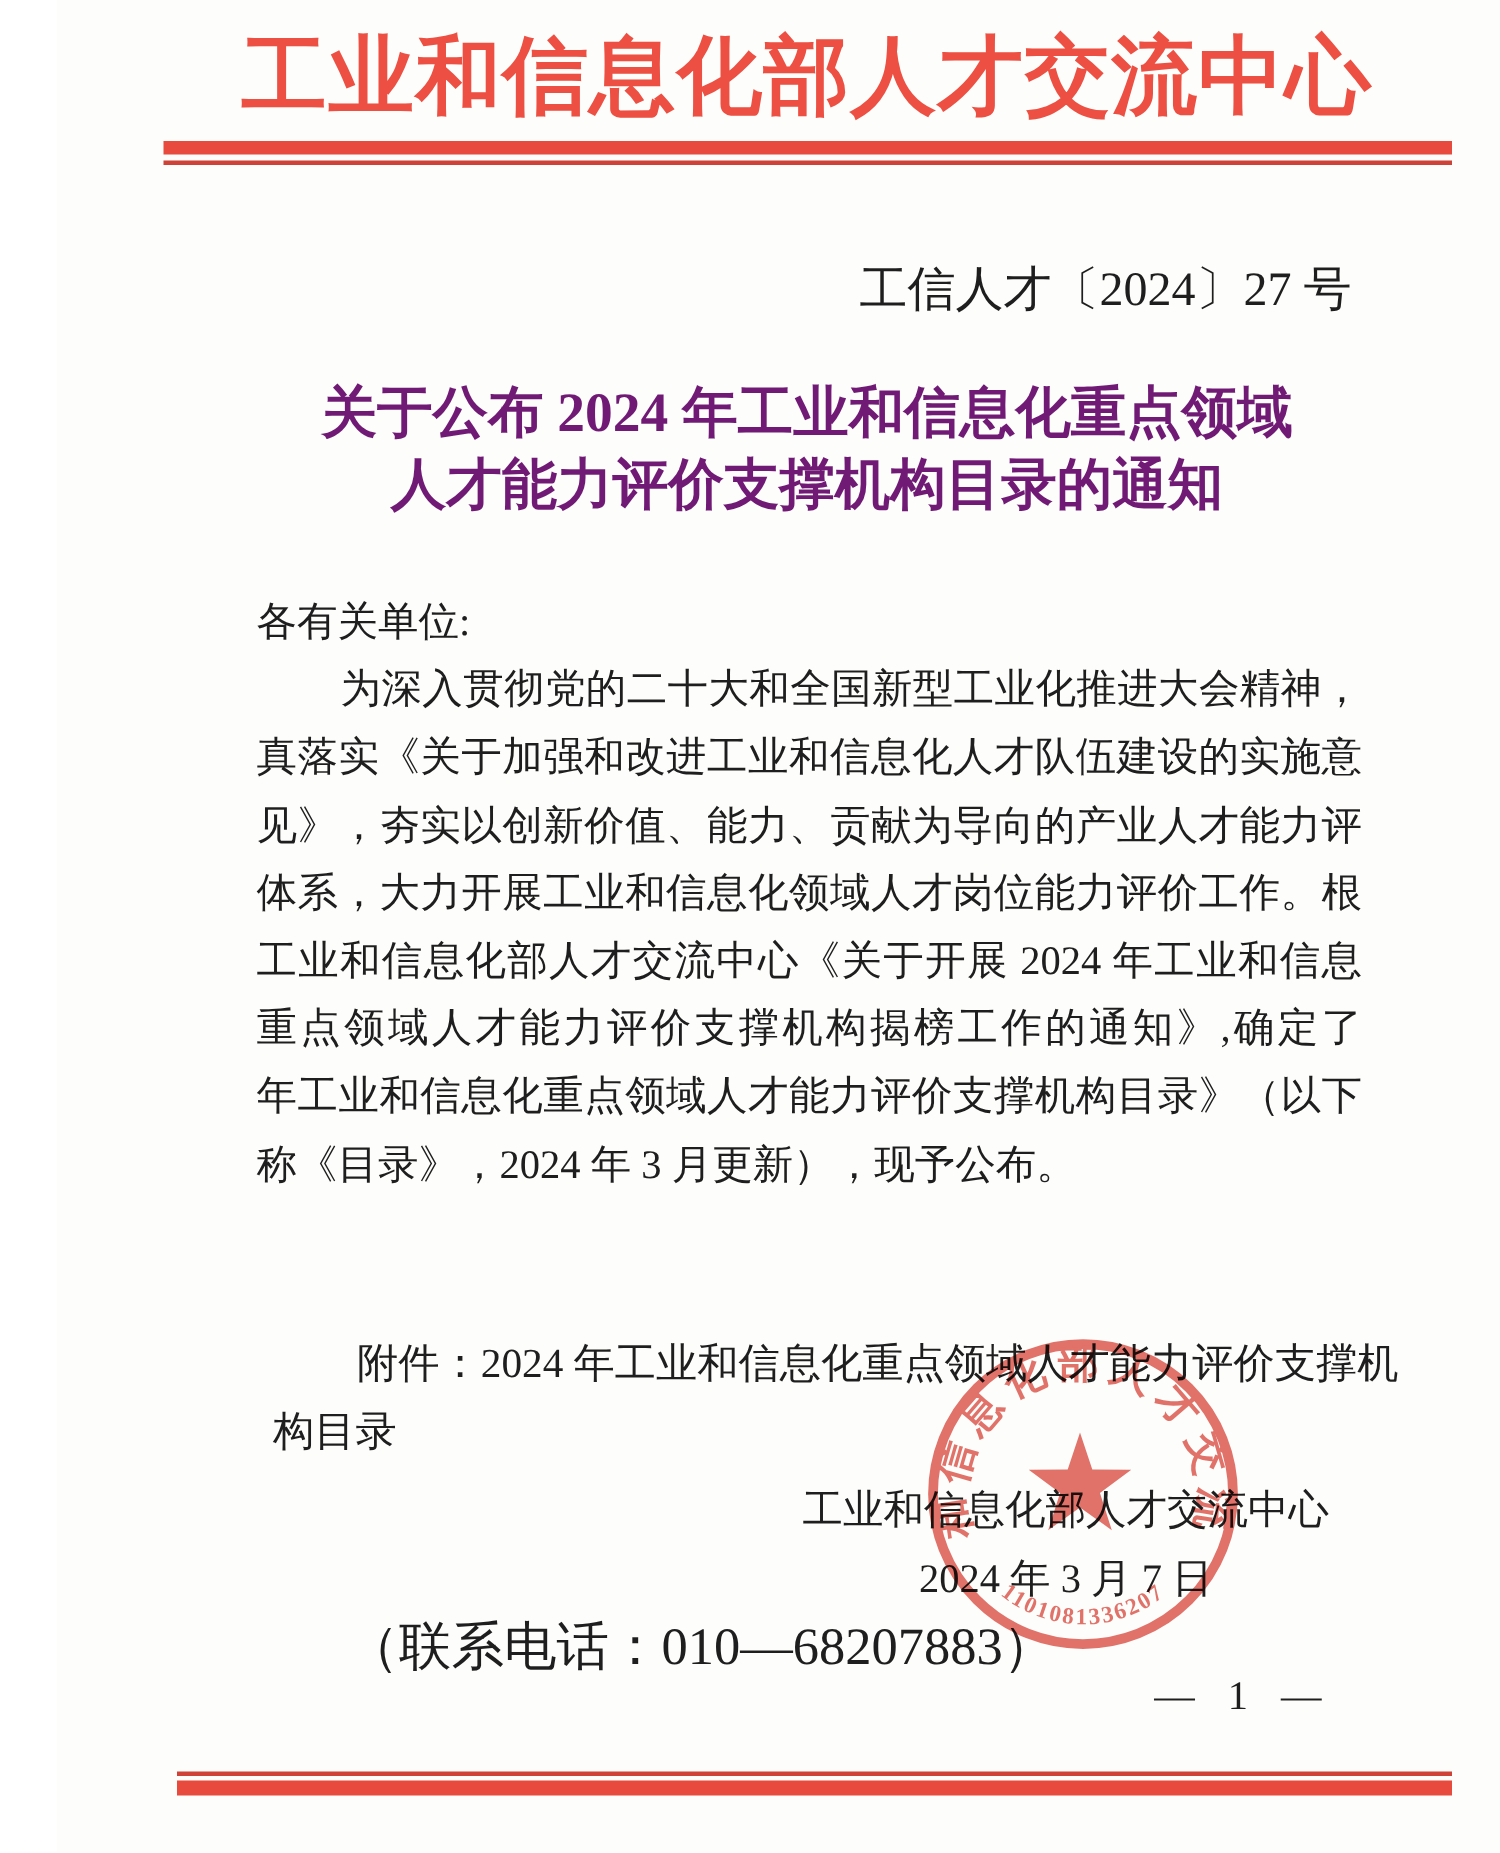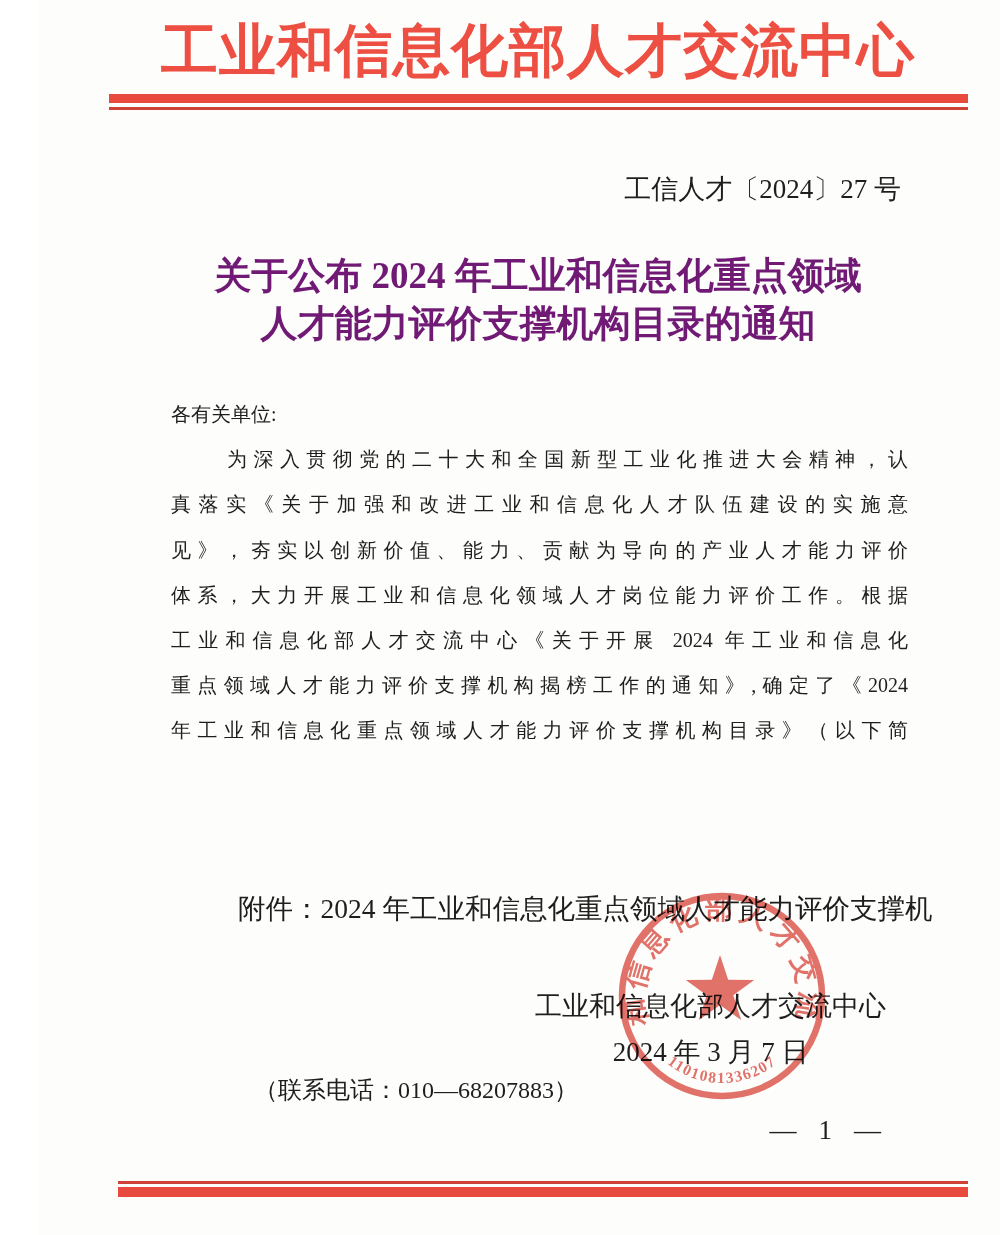--- a/index.html
+++ b/index.html
@@ -22,33 +22,33 @@
     white-space:nowrap;
   }
   .rule{position:absolute;left:71px;right:70px;}
   .rule-thick-top{top:94px;height:9px;background:var(--rule_red,#e84b3e);}
   .rule-thin-top{top:107px;height:3px;background:var(--rule_dark_red,#cf4237);}
   .rule-thin-bottom{top:1181px;height:3px;background:var(--rule_dark_red,#cf4237);left:80px;}
   .rule-thick-bottom{top:1187px;height:10px;background:var(--rule_red,#e84b3e);left:80px;}
 
   .doc-number{
     position:absolute;top:171px;right:137px;
-    font-size:27px;white-space:nowrap;
+    font-size:32px;white-space:nowrap;
   }
 
   .doc-title{
     position:absolute;top:252px;left:0;right:0;
     text-align:center;font-weight:700;
     font-size:37px;line-height:48px;
     color:#701a75;white-space:nowrap;
   }
 
   .body-block{
     position:absolute;top:392px;left:133px;right:130px;
-    font-size:20px;
+    font-size:27px;
   }
   .bline{
     height:45.2px;line-height:45.2px;
     white-space:nowrap;
   }
   .bline.j{
     white-space:normal;
     text-align:justify;
     text-align-last:justify;
     -moz-text-align-last:justify;
@@ -62,22 +62,22 @@
   }
 
   .sign-block{
     position:absolute;top:983px;right:152px;
     text-align:center;
     font-size:27px;line-height:46px;
     white-space:nowrap;
   }
 
   .contact-line{
-    position:absolute;top:1074px;left:216px;
-    font-size:24px;white-space:nowrap;
+    position:absolute;top:1074px;left:193px;
+    font-size:35px;white-space:nowrap;
   }
 
   .page-footer{
     position:absolute;top:1115px;right:157px;
     font-size:27px;
     display:flex;gap:22px;align-items:center;
   }
 
   
   .seal{
@@ -109,24 +109,26 @@
 
   <div class="body-block">
     <div class="bline">各有关单位:</div>
     <div class="bline j ind">为深入贯彻党的二十大和全国新型工业化推进大会精神，认</div>
     <div class="bline j">真落实《关于加强和改进工业和信息化人才队伍建设的实施意</div>
     <div class="bline j">见》，夯实以创新价值、能力、贡献为导向的产业人才能力评价</div>
     <div class="bline j">体系，大力开展工业和信息化领域人才岗位能力评价工作。根据</div>
     <div class="bline j">工业和信息化部人才交流中心《关于开展 2024 年工业和信息化</div>
     <div class="bline j">重点领域人才能力评价支撑机构揭榜工作的通知》,确定了《2024</div>
     <div class="bline j">年工业和信息化重点领域人才能力评价支撑机构目录》（以下简</div>
+    <div class="bline">称《目录》，2024 年 3 月更新），现予公布。</div>
   </div>
 
   <div class="attachment-block">
     <div class="bline ind">附件：2024 年工业和信息化重点领域人才能力评价支撑机</div>
+    <div class="bline">构目录</div>
   </div>
 
   <div class="sign-block">
     <div>工业和信息化部人才交流中心</div>
     <div>2024 年 3 月 7 日</div>
   </div>
 
   <div class="contact-line">（联系电话：010—68207883）</div>
 
   <div class="page-footer">

